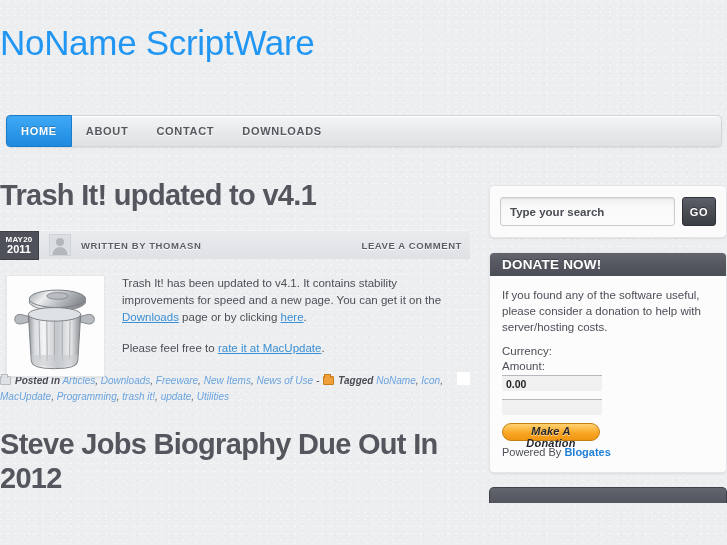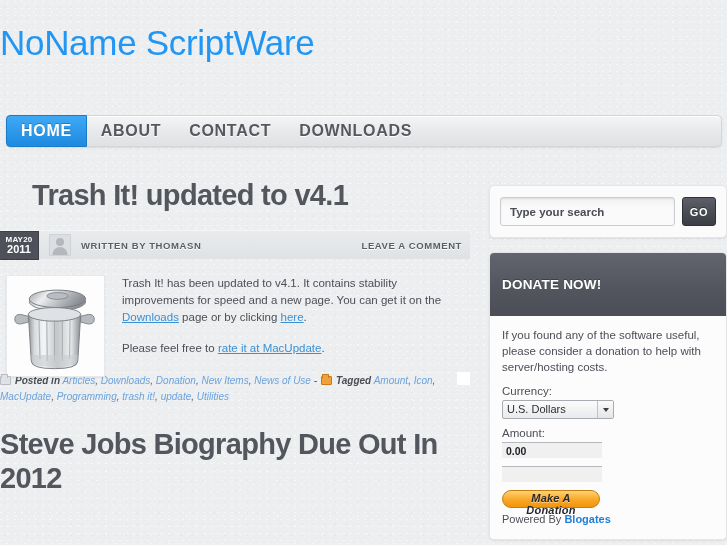--- a/index.html
+++ b/index.html
@@ -32,42 +32,42 @@
   
   .nav-wrap {
     position:absolute; left:6px; top:115px; width:716px; height:32px;
     background:linear-gradient(to bottom,#f4f5f6 0%,#e7e9eb 52%,#dfe1e4 100%);
     border:1px solid #d3d6d9; border-radius:5px;
     box-shadow:0 1px 2px rgba(0,0,0,.10), inset 0 1px 0 #fff;
   }
   .nav { display:flex; align-items:stretch; height:100%; }
   .nav-item {
     display:flex; align-items:center; padding:8px 14px;
-    font-size:16px; font-weight:bold; letter-spacing:.7px;
+    font-size:11px; font-weight:bold; letter-spacing:.7px;
     color:#55585e; text-shadow:0 1px 0 #fff; cursor:pointer;
     white-space:nowrap;
   }
   .nav-item.active {
     background:linear-gradient(to bottom,#3fa9f5 0%,#1e8ae0 100%);
     color:#fff; text-shadow:0 -1px 0 rgba(0,0,0,.25);
     border-radius:4px 0 0 4px; margin:-1px 0 -1px -1px;
     border:1px solid #1a7cc9;
   }
 
   
   .content {
     position:absolute; left:0; top:160px; width:727px;
   }
   .main { position:absolute; left:0; top:0; width:470px; }
   .sidebar { position:absolute; left:489px; top:25px; width:238px; }
 
   
   .post-title {
     font-size:29px; line-height:34px; font-weight:bold; color:#53565d;
-    margin:18px 0 0 0; letter-spacing:-.7px;padding-left:32px;
+    margin:18px 0 0 0; letter-spacing:-.7px;
   }
   .meta-bar {
     position:relative; margin-top:18px; height:29px;
     background:linear-gradient(to bottom,#e9ebed 0%,#dfe2e5 100%);
     border-top:1px solid #f4f5f6;
     display:flex; align-items:center;
   }
   .date-badge {
     width:40px; height:29px; background:#4e5159; color:#fff;
     text-align:center; display:flex; flex-direction:column;
@@ -162,21 +162,21 @@
     width:46px; height:29px; border:1px solid #2d3037; border-radius:3px;
     background:linear-gradient(to bottom,#5d6068 0%,#4a4d54 50%,#3b3e45 100%);
     color:#fff; font-size:11px; font-weight:bold; letter-spacing:.6px;
     cursor:pointer; font-family:"Liberation Sans", sans-serif;
     text-shadow:0 -1px 0 rgba(0,0,0,.4);
   }
 
   .widget-head {
     background:linear-gradient(to bottom,#62656d 0%,#53565e 55%,#4b4e56 100%);
     color:#fff; font-size:13.5px; font-weight:bold; letter-spacing:.2px;
-    padding:24px 12px; text-shadow:0 -1px 0 rgba(0,0,0,.3);
+    padding:4px 12px; text-shadow:0 -1px 0 rgba(0,0,0,.3);
   }
   .widget-body { padding:11px 12px 14px 12px; background:#fcfcfd; }
   .widget-body p { margin:0 0 10px 0; font-size:11.5px; line-height:16px; color:#4c4f56; }
   .fld-label { font-size:11.5px; color:#4c4f56; margin:0 0 3px 0; }
   .sel {
     position:relative; width:112px; height:19px;
     border:1px solid #a8abaf; border-radius:2px;
     background:linear-gradient(to bottom,#fbfbfb 0%,#e9eaec 100%);
     font-size:11px; color:#2c2e33; padding:2px 22px 0 4px;
     margin-bottom:8px;
@@ -290,25 +290,25 @@
           <p><span>Trash It! has been updated to v4.1. It contains stability improvements for speed and a new page. You can get it on the </span><a href="#">Downloads</a><span> page or by clicking </span><a href="#">here</a><span>.</span></p>
           <p><span>Please feel free to </span><a href="#">rate it at MacUpdate</a><span>.</span></p>
         </div>
         <div class="white-sq"></div>
       </div>
 
       <div class="post-foot">
         <span class="ic-folder"></span><span class="strong-it">Posted in</span>
         <a href="#">Articles</a>,
         <a href="#">Downloads</a>,
-        <a href="#">Donation</a>,
+        <a href="#">Freeware</a>,
         <a href="#">New Items</a>,
         <a href="#">News of Use</a>
         <span>-</span><span class="ic-tag"></span><span class="strong-it">Tagged</span>
-        <a href="#">Amount</a>,
+        <a href="#">NoName</a>,
         <a href="#">Icon</a>,
         <a href="#">MacUpdate</a>,
         <a href="#">Programming</a>,
         <a href="#">trash it!</a>,
         <a href="#">update</a>,
         <a href="#">Utilities</a>
       </div>
 
       <h2 class="post-title2">Steve Jobs Biography Due Out In 2012</h2>
     </div>
@@ -319,24 +319,20 @@
         <input class="search-input" type="text" placeholder="Type your search" style="">
         <button class="go-btn">GO</button>
       </div>
 
       <div class="widget">
         <div class="widget-head">DONATE NOW!</div>
         <div class="widget-body">
           <p>If you found any of the software useful, please consider a donation to help with server/hosting costs.</p>
 
           <div class="fld-label">Currency:</div>
-          <div class="sel">
-            <span>U.S. Dollars</span>
-            <span class="arrowbox"></span>
-          </div>
 
           <div class="fld-label">Amount:</div>
           <input class="txtfield" type="text" value="0.00" style="">
 
           <input class="txtfield" type="text" value="" style="">
 
           <button class="donate-btn">Make A Donation</button>
           <div class="powered"><span>Powered By </span><a href="#">Blogates</a></div>
         </div>
       </div>

